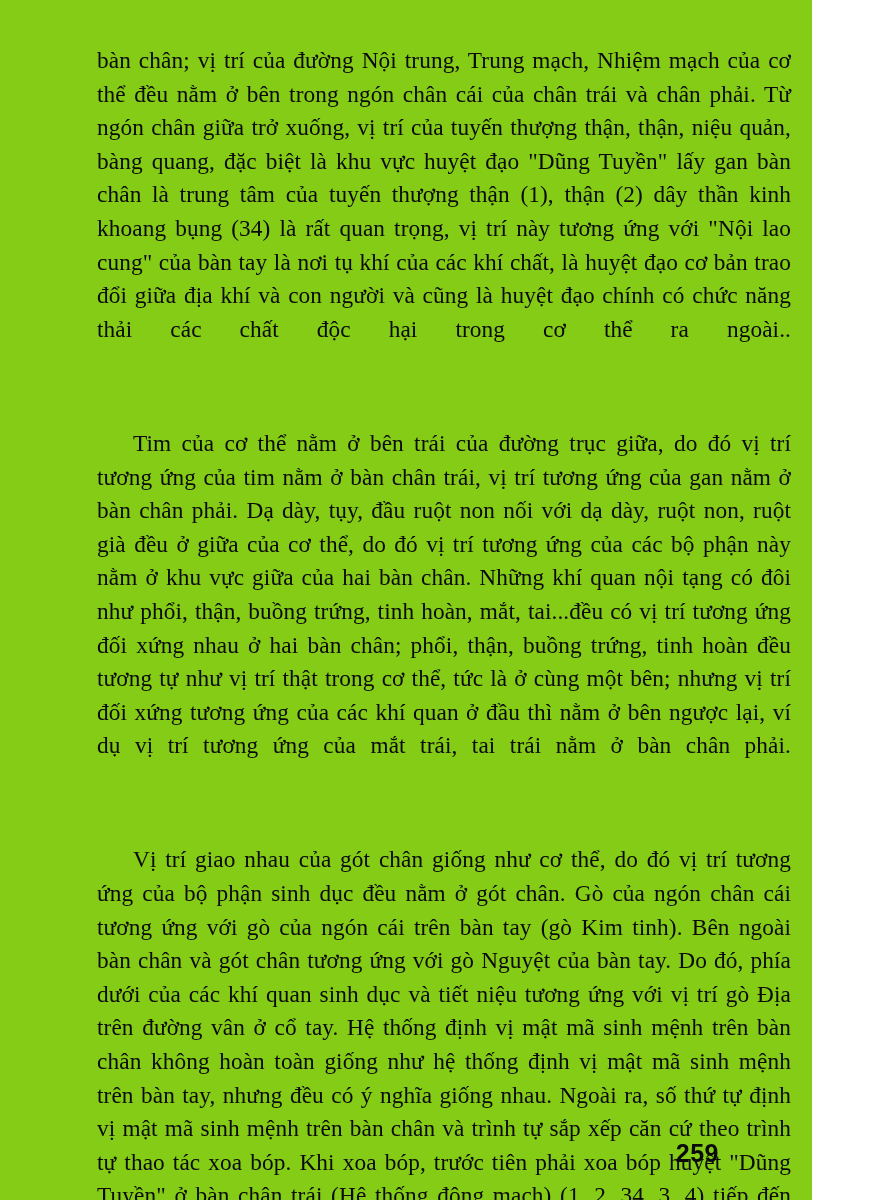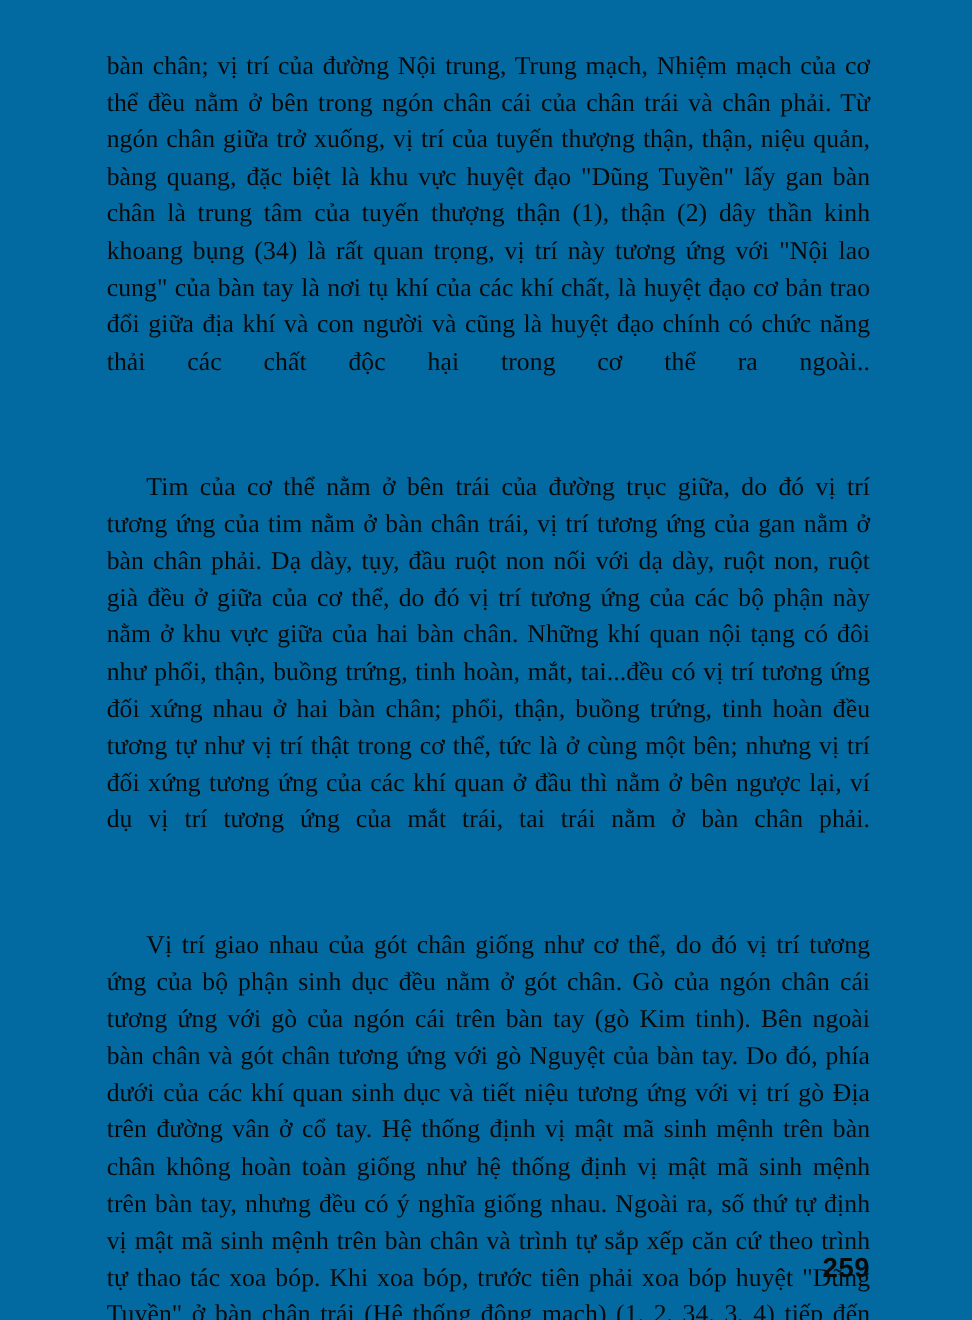--- a/index.html
+++ b/index.html
@@ -10,23 +10,23 @@
     width: 884px;
     height: 1200px;
     background: #ffffff;
     font-family: "Liberation Serif", "DejaVu Serif", serif;
     color: #000000;
     overflow: hidden;
   }
 
   .page {
     position: relative;
-    width: 884px;
+    width: 812px;
     height: 1200px;
-    background: #0369a1;
+    background: #84cc16;
     box-sizing: border-box;
   }
 
   .text-column {
     position: absolute;
     left: 97px;
     top: 44px;
     width: 694px;
   }
 

